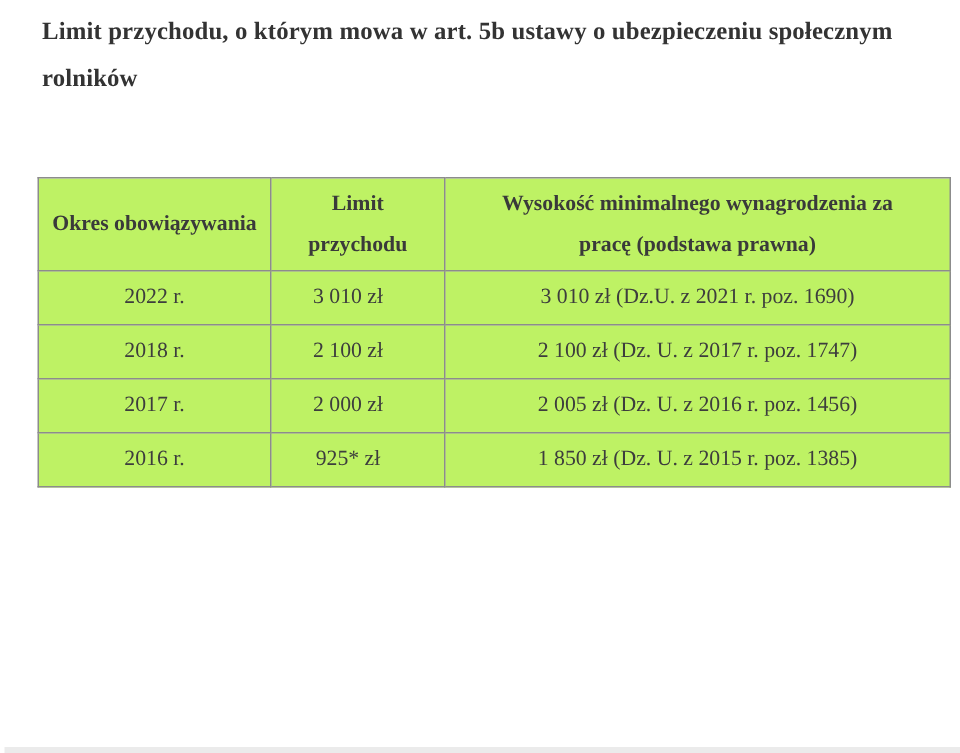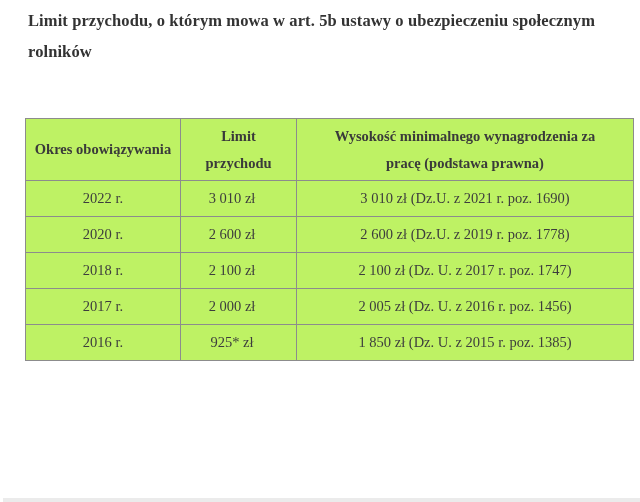--- a/index.html
+++ b/index.html
@@ -86,25 +86,20 @@
       <th class="col-wysokosc">Wysokość minimalnego wynagrodzenia za pracę (podstawa prawna)</th>
     </tr>
   </thead>
   <tbody>
     <tr>
       <td class="cell-okres">2022 r.</td>
       <td class="cell-limit">3 010 zł</td>
       <td class="cell-wysokosc">3 010 zł (Dz.U. z 2021 r. poz. 1690)</td>
     </tr>
     <tr>
-      <td class="cell-okres">2020 r.</td>
-      <td class="cell-limit">2 600 zł</td>
-      <td class="cell-wysokosc">2 600 zł (Dz.U. z 2019 r. poz. 1778)</td>
-    </tr>
-    <tr>
       <td class="cell-okres">2018 r.</td>
       <td class="cell-limit">2 100 zł</td>
       <td class="cell-wysokosc">2 100 zł (Dz. U. z 2017 r. poz. 1747)</td>
     </tr>
     <tr>
       <td class="cell-okres">2017 r.</td>
       <td class="cell-limit">2 000 zł</td>
       <td class="cell-wysokosc">2 005 zł (Dz. U. z 2016 r. poz. 1456)</td>
     </tr>
     <tr>

